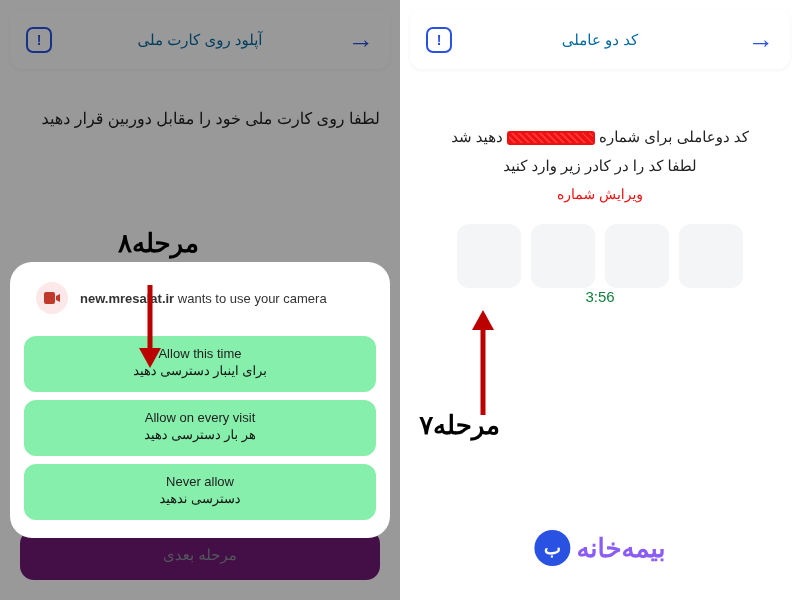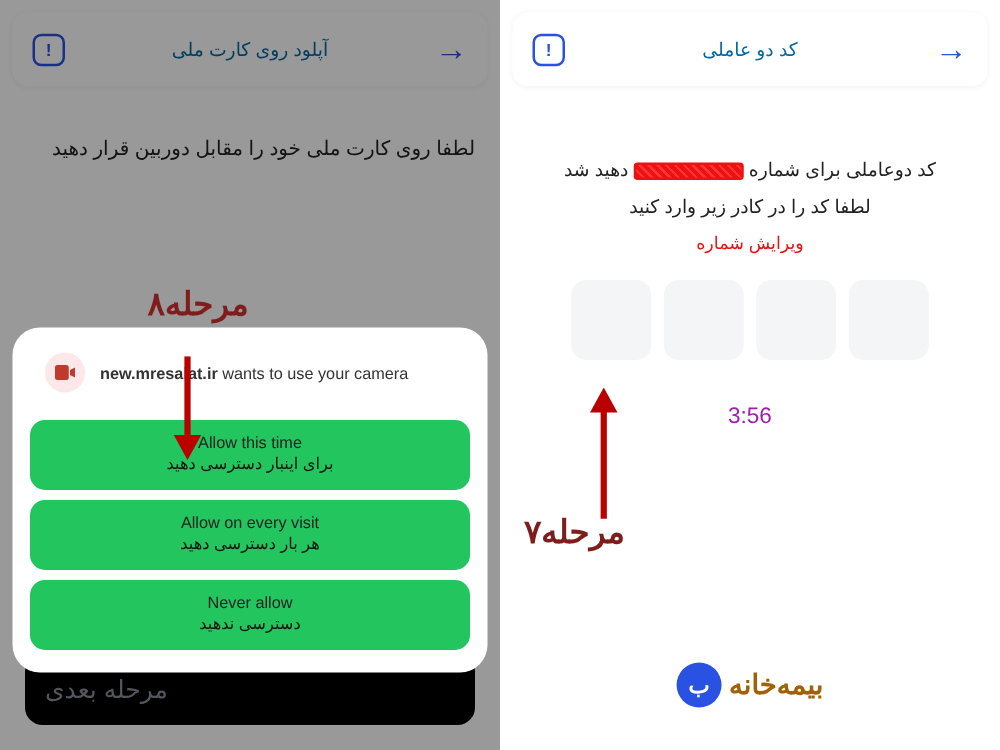--- a/index.html
+++ b/index.html
@@ -16,49 +16,49 @@
 .header .info-icon{width:26px;height:26px;border:2px solid #2952e3;border-radius:7px;display:flex;align-items:center;justify-content:center;color:#2952e3;font-weight:bold;font-size:14px}
 
 
 .card{background:#fff;margin:30px 10px 10px;padding:24px 18px;border-radius:14px;text-align:center}
 .msg{font-size:15px;line-height:1.9;color:#222}
 .msg .redact{display:inline-block;width:88px;height:14px;background:#e11;border-radius:3px;vertical-align:middle;position:relative}
 .msg .redact::before{content:"";position:absolute;inset:2px;background:repeating-linear-gradient(45deg,#e11,#e11 3px,#f33 3px,#f33 5px)}
 .edit-link{color:#e11;font-size:14px;margin-top:6px;display:block}
 .otp-row{display:flex;justify-content:center;gap:10px;margin-top:22px;direction:ltr}
 .otp-box{width:64px;height:64px;background:#f4f5f7;border-radius:12px}
-.timer{margin-top:34px;color:#a21caf;font-size:18px;direction:ltr}
+.timer{color:#15803d;font-size:15px;direction:ltr}
 
 
-.step-label{position:absolute;font-size:26px;font-weight:900;color:#7f1d1d;z-index:20}
+.step-label{position:absolute;font-size:26px;font-weight:900;color:#000000;z-index:20}
 .arrow-svg{position:absolute;z-index:20}
 .arrow-path{stroke:#b00;stroke-width:5;fill:none}
 .arrow-head{fill:#b00}
 
 
 .logo{position:absolute;bottom:34px;left:50%;transform:translateX(-50%);display:flex;align-items:center;gap:6px;direction:ltr}
 .logo-circle{width:36px;height:36px;background:#2952e3;border-radius:50%;display:flex;align-items:center;justify-content:center;color:#fff;font-weight:900;font-size:18px}
-.logo-text{font-size:22px;font-weight:900;color:#a16207}
+.logo-text{font-size:26px;font-weight:900;color:#8b5cf6}
 
 
 .instruction{color:#222;font-size:16px;margin-top:40px;padding:0 20px}
 
 
 .dialog{position:absolute;z-index:30;left:10px;right:10px;top:262px;background:#fff;border-radius:22px;padding:14px 14px 18px}
 .dialog-head{display:flex;align-items:center;gap:12px;padding:6px 12px 14px;direction:ltr}
 .cam-icon{width:32px;height:32px;background:#fce8e8;border-radius:50%;display:flex;align-items:center;justify-content:center}
 .cam-icon svg{width:16px;height:12px}
 .dialog-title{font-size:13px;color:#333;direction:ltr;text-align:left}
 .dialog-title b{font-weight:600}
-.dialog-btn{background:#22c55e;border-radius:12px;padding:10px 12px 14px;margin-top:8px;text-align:center}
+.dialog-btn{background:#86efac;border-radius:12px;padding:10px 12px 14px;margin-top:8px;text-align:center}
 .dialog-btn .en{font-size:13px;color:#222;direction:ltr}
 .dialog-btn .fa{font-size:13px;color:#111;font-weight:400;margin-top:2px}
 
 
-.next-btn{position:absolute;bottom:20px;left:20px;right:20px;background:#000000;color:#8a8f99;text-align:left;padding:16px;border-radius:14px;font-size:20px}
+.next-btn{position:absolute;bottom:20px;left:20px;right:20px;background:#701a75;color:#8a8f99;text-align:center;padding:16px;border-radius:14px;font-size:15px}
 </style>
 </head>
 <body>
 
 <div class="screen screen-left">
   <div class="header">
     <span class="back-arrow">→</span>
     <span class="title">کد دو عاملی</span>
     <span class="info-icon">!</span>
   </div>

